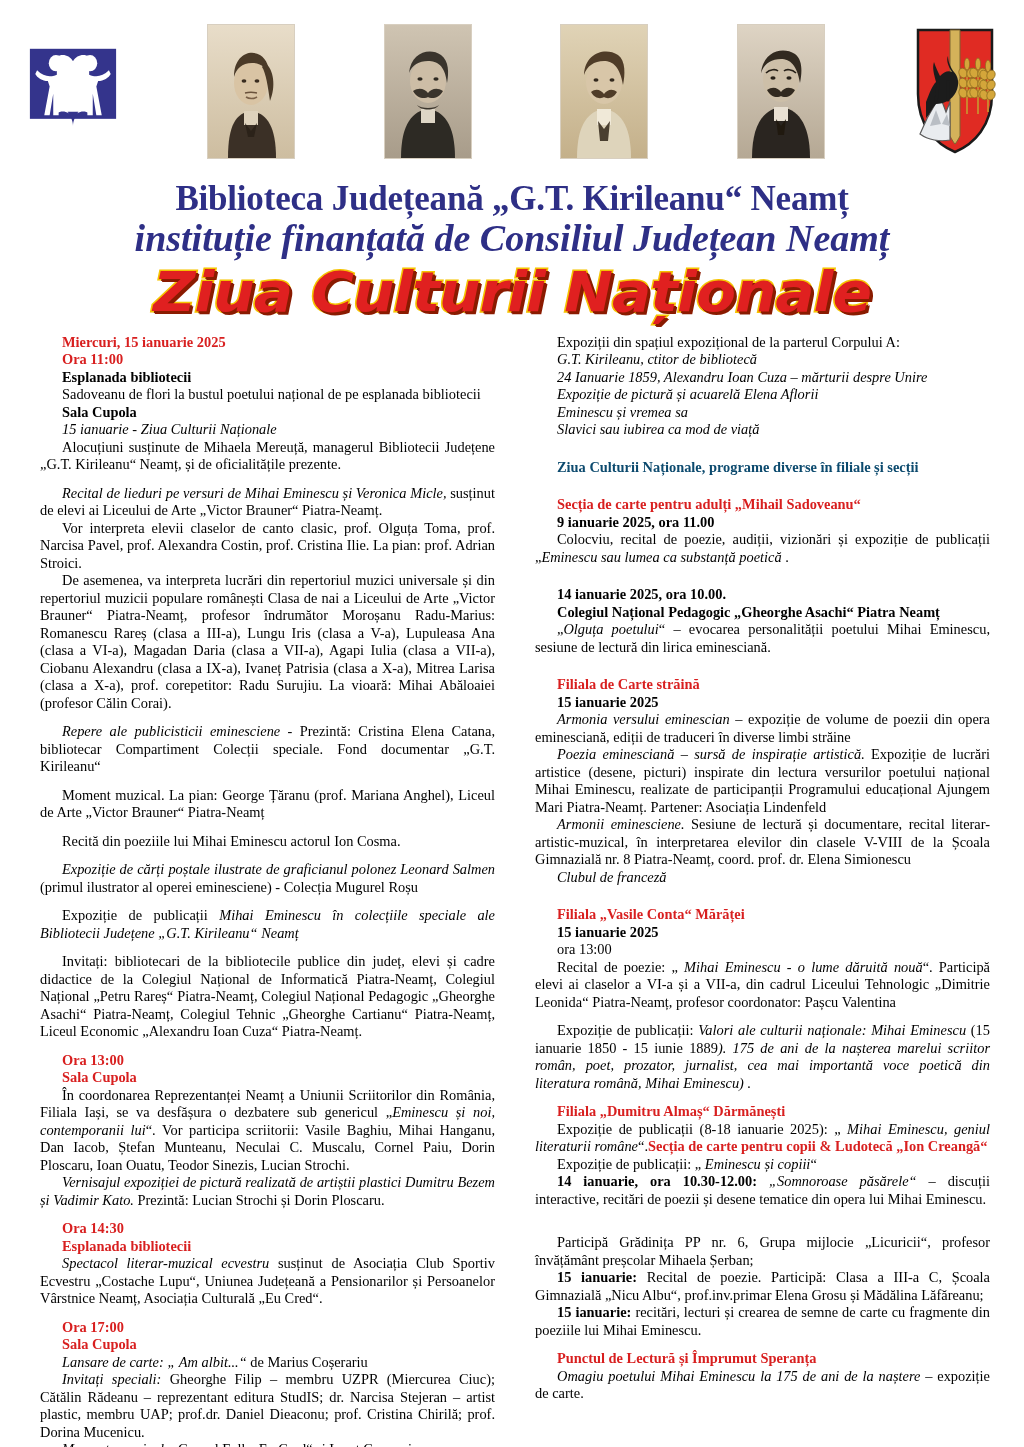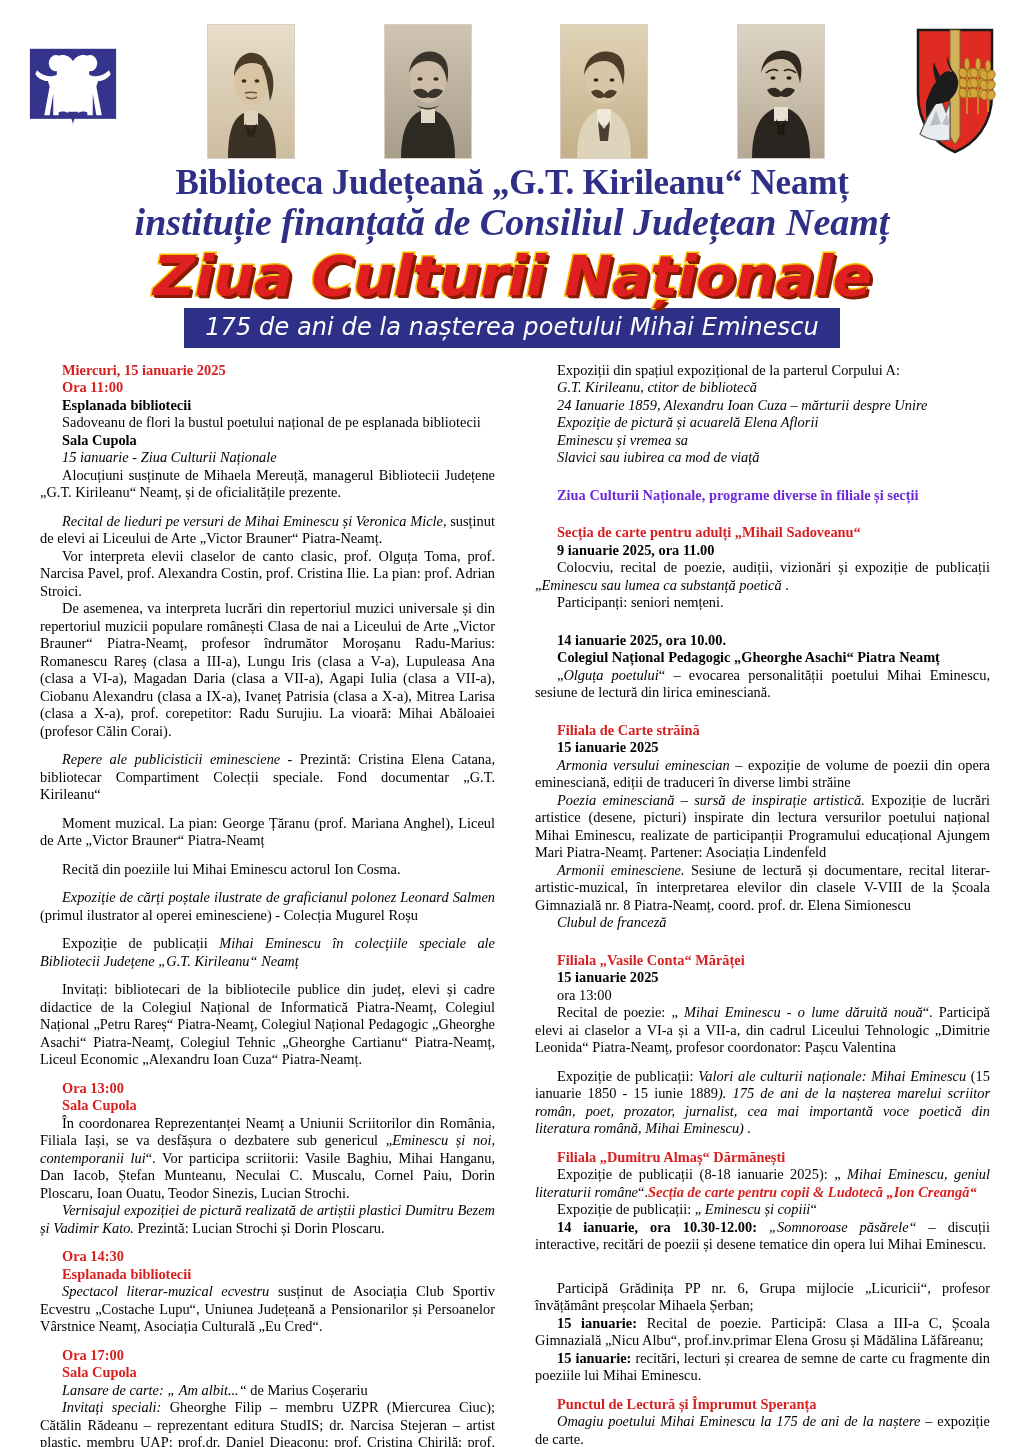--- a/index.html
+++ b/index.html
@@ -25,21 +25,21 @@
   .logo-lib{width:90px;height:88px;flex:0 0 auto;}
   .portrait{
     width:86px;height:133px;flex:0 0 auto;
     border:1px solid #d8cfc0;
     overflow:hidden;position:relative;
   }
   .portrait svg{display:block;width:100%;height:100%;}
   .coat{width:82px;height:130px;flex:0 0 auto;}
 
   
-  .title-block{text-align:center;margin-top:4px;}
+  .title-block{text-align:center;margin-top:20px;}
   .t1{
     font-family:"Liberation Serif", serif;
     font-weight:bold;
     font-size:35px;
     color:#2e2f86;
     letter-spacing:-.2px;
     line-height:1.06;
     white-space:nowrap;
   }
   .t2{
@@ -96,27 +96,27 @@
     line-height:1.215;
     text-align:justify;
     text-indent:22px;
     hyphens:auto;
   }
   .gap{height:11px;}
   .gap-s{height:6px;}
   .gap-l{height:20px;}
 
   .red{color:#d81f1f;font-weight:bold;text-indent:0;text-align:left;}
-  .blue-h{color:#6d28d9;font-weight:bold;text-indent:0;text-align:left;}
+  .blue-h{color:#0c4a6e;font-weight:bold;text-indent:0;text-align:left;}
   .bold{font-weight:bold;}
   .ital{font-style:italic;}
   .b-left{text-indent:0;text-align:left;font-weight:bold;}
   .i-left{text-indent:0;text-align:left;font-style:italic;}
   .n-left{text-indent:0;text-align:left;}
-  .red-inline{color:#d81f1f;font-weight:bold;font-style:italic;}
+  .red-inline{color:#d81f1f;font-weight:bold;}
 </style>
 </head>
 <body>
 
 <div class="poster">
 
   <div class="header-strip">
 
     <svg class="logo-lib" viewBox="0 0 100 98">
       <rect x="2" y="2" width="96" height="78" fill="#34348c"></rect>
@@ -259,21 +259,20 @@
       </g>
     </svg>
   </div>
 
   <div class="title-block">
     <div class="t1">Biblioteca Județeană „G.T. Kirileanu“ Neamț</div>
     <div class="t2">instituție finanțată de Consiliul Județean Neamț</div>
     <div class="t3-wrap">
       <span class="t3">Ziua Culturii Naționale</span>
     </div>
-    <div class="banner">175 de ani de la nașterea poetului Mihai Eminescu</div>
   </div>
 
   <div class="cols">
 
     <div class="col">
       <p class="red">Miercuri, 15 ianuarie 2025</p>
       <p class="red">Ora 11:00</p>
       <p class="b-left">Esplanada bibliotecii</p>
       <p class="n-left">Sadoveanu de flori la bustul poetului național de pe esplanada bibliotecii</p>
       <p class="b-left">Sala Cupola</p>
@@ -319,21 +318,20 @@
       <p class="i-left">24 Ianuarie 1859, Alexandru Ioan Cuza – mărturii despre Unire</p>
       <p class="i-left">Expoziție de pictură și acuarelă Elena Aflorii</p>
       <p class="i-left">Eminescu și vremea sa</p>
       <p class="i-left">Slavici sau iubirea ca mod de viață</p>
       <div class="gap-l"></div>
       <p class="blue-h">Ziua Culturii Naționale, programe diverse în filiale și secții</p>
       <div class="gap-l"></div>
       <p class="red">Secția de carte pentru adulți „Mihail Sadoveanu“</p>
       <p class="b-left">9 ianuarie 2025, ora 11.00</p>
       <p class="n-left"><span>Colocviu, recital de poezie, audiții, vizionări și expoziție de publicații „</span><span class="ital">Eminescu sau lumea ca substanță poetică</span><span> .</span></p>
-      <p class="n-left">Participanți: seniori nemțeni.</p>
       <div class="gap-l"></div>
       <p class="b-left">14 ianuarie 2025, ora 10.00.</p>
       <p class="b-left">Colegiul Național Pedagogic „Gheorghe Asachi“ Piatra Neamț</p>
       <p class="n-left"><span>„</span><span class="ital">Olguța poetului</span><span>“ – evocarea personalității poetului Mihai Eminescu, sesiune de lectură din lirica eminesciană.</span></p>
       <div class="gap-l"></div>
       <p class="red">Filiala de Carte străină</p>
       <p class="b-left">15 ianuarie 2025</p>
       <p><span class="ital">Armonia versului eminescian</span><span> – expoziție de volume de poezii din opera eminesciană, ediții de traduceri în diverse limbi străine</span></p>
       <p><span class="ital">Poezia eminesciană – sursă de inspirație artistică.</span><span> Expoziție de lucrări artistice (desene, picturi) inspirate din lectura versurilor poetului național Mihai Eminescu, realizate de participanții Programului educațional Ajungem Mari Piatra-Neamț. Partener: Asociația Lindenfeld</span></p>
       <p><span class="ital">Armonii eminesciene.</span><span> Sesiune de lectură și documentare, recital literar-artistic-muzical, în interpretarea elevilor din clasele V-VIII de la Școala Gimnazială nr. 8 Piatra-Neamț, coord. prof. dr. Elena Simionescu</span></p>

